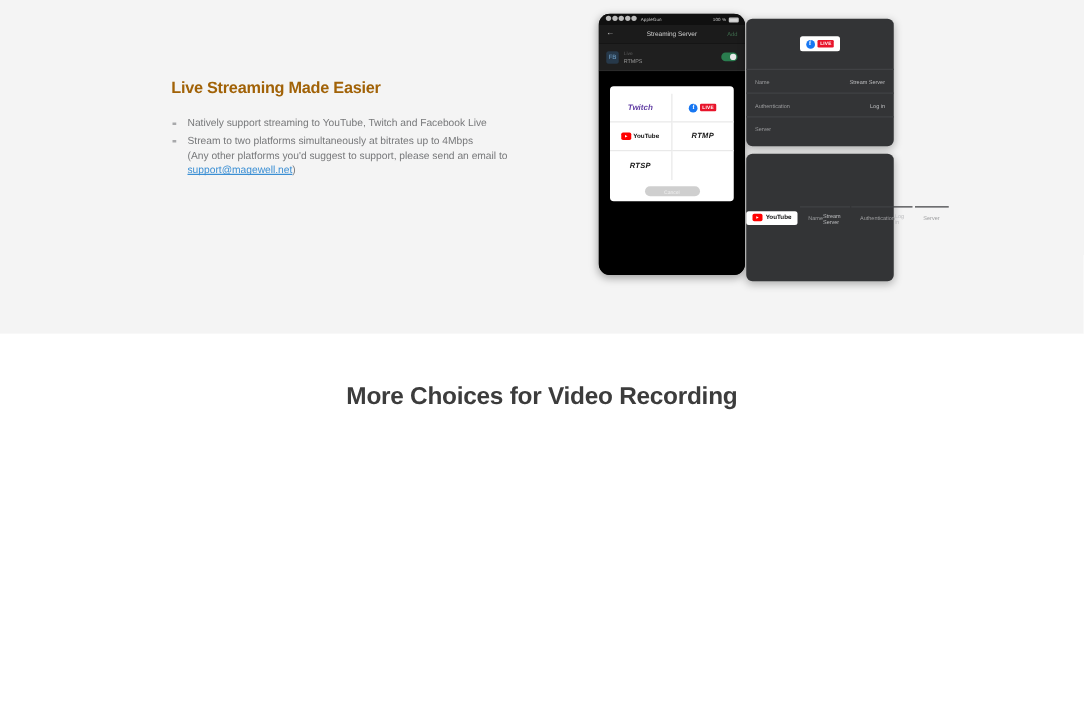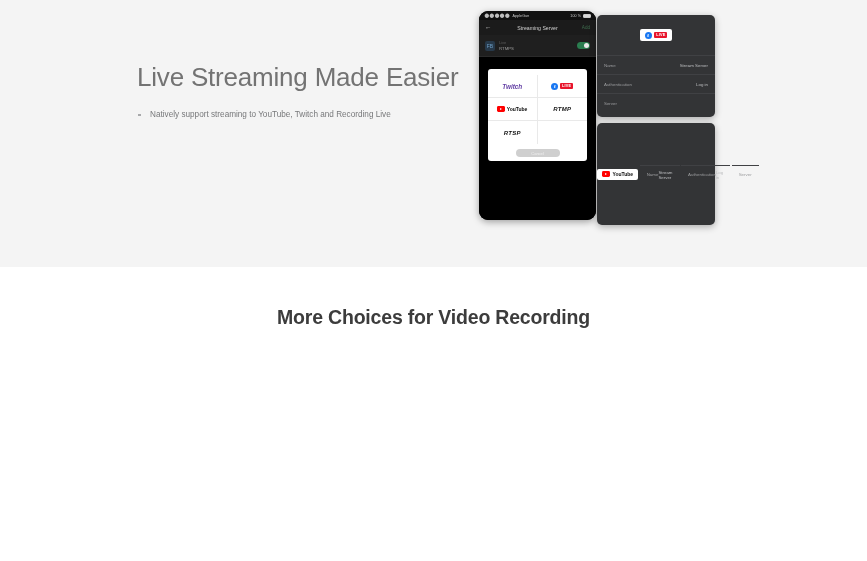--- a/index.html
+++ b/index.html
@@ -13,23 +13,23 @@
   }
 
   
   .section-live {
     position: relative;
     width: 867px; height: 267px;
     background: #f4f4f4;
   }
   .live-copy { position:absolute; left:137px; top:62px; width:320px; }
   .h1 {
-    font-size: 26px;
-    font-weight: normal;
-    color: #737373;
+    font-size: 13px;
+    font-weight: bold;
+    color: #a16207;
     letter-spacing: -0.2px;
     margin: 0 0 16px 0;
     white-space: nowrap;
   }
   ul.bullets { list-style:none; margin:0; padding:0; }
   ul.bullets > li {
     position: relative;
     padding-left: 13px;
     font-size: 8.2px;
     line-height: 11.4px;
@@ -157,21 +157,25 @@
   }
 </style>
 </head>
 <body>
 
 <div class="section-live">
 
   <div class="live-copy">
     <h1 class="h1">Live Streaming Made Easier</h1>
     <ul class="bullets">
-      <li>Natively support streaming to YouTube, Twitch and Recording Live</li>
+      <li>Natively support streaming to YouTube, Twitch and Facebook Live</li>
+      <li>
+        <span>Stream to two platforms simultaneously at bitrates up to 4Mbps</span><br>
+        <span>(Any other platforms you'd suggest to support, please send an email to </span><a class="mail-link" href="#">support@magewell.net</a><span>)</span>
+      </li>
     </ul>
   </div>
 
   <div class="phone">
     <div class="phone-status">
       <span class="dots">•••••</span>
       <span class="ps-left">AppleGun</span>
       <span class="ps-right">
         <span>100 %</span>
         <span class="batt"></span>

